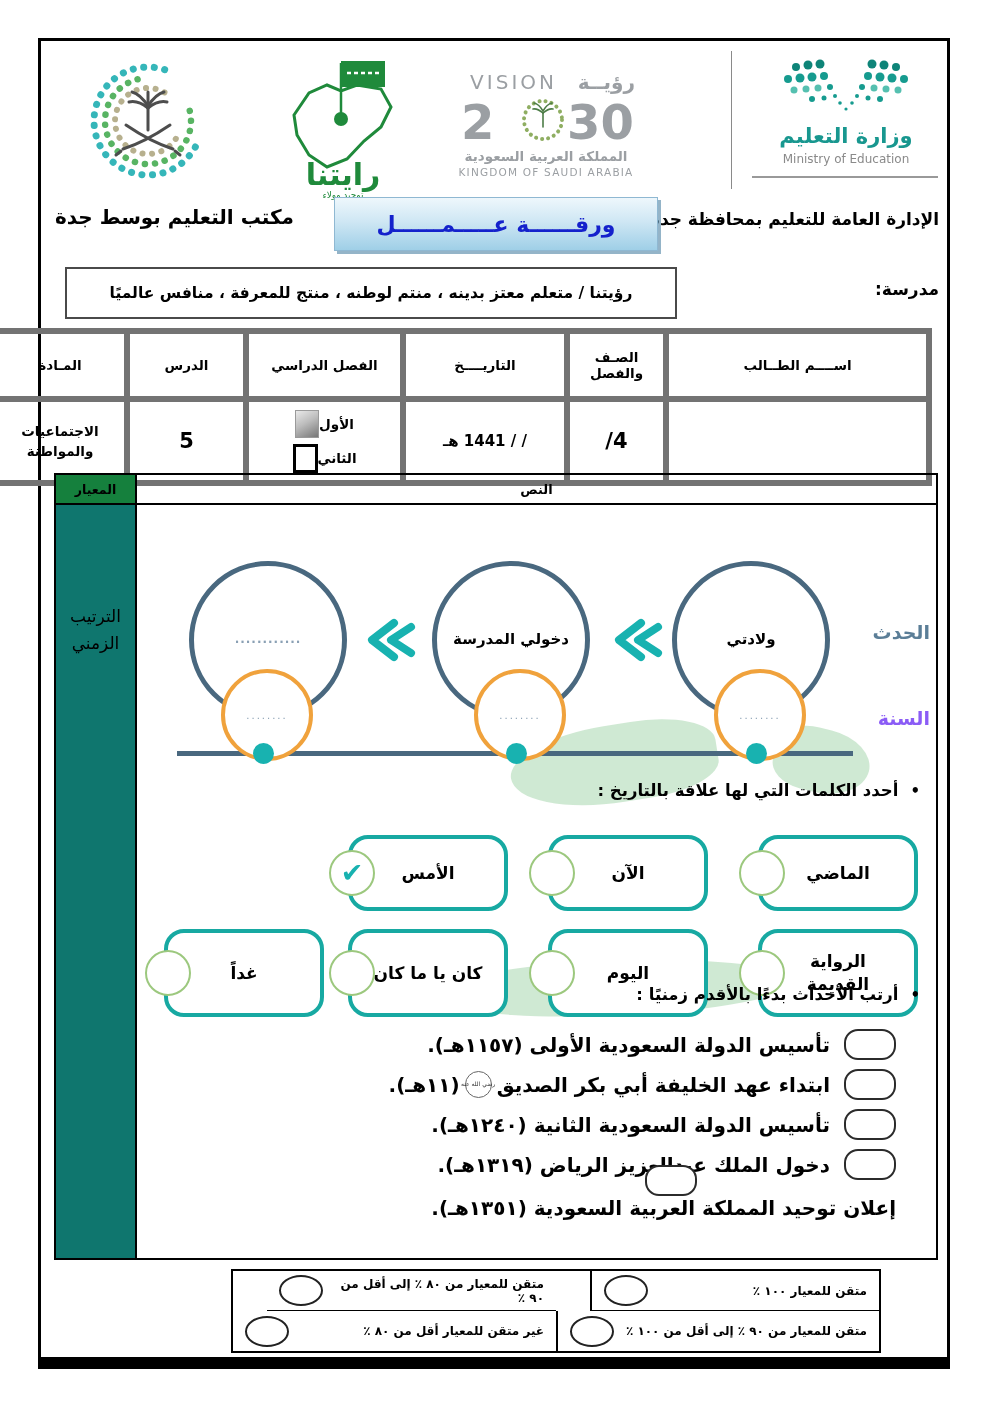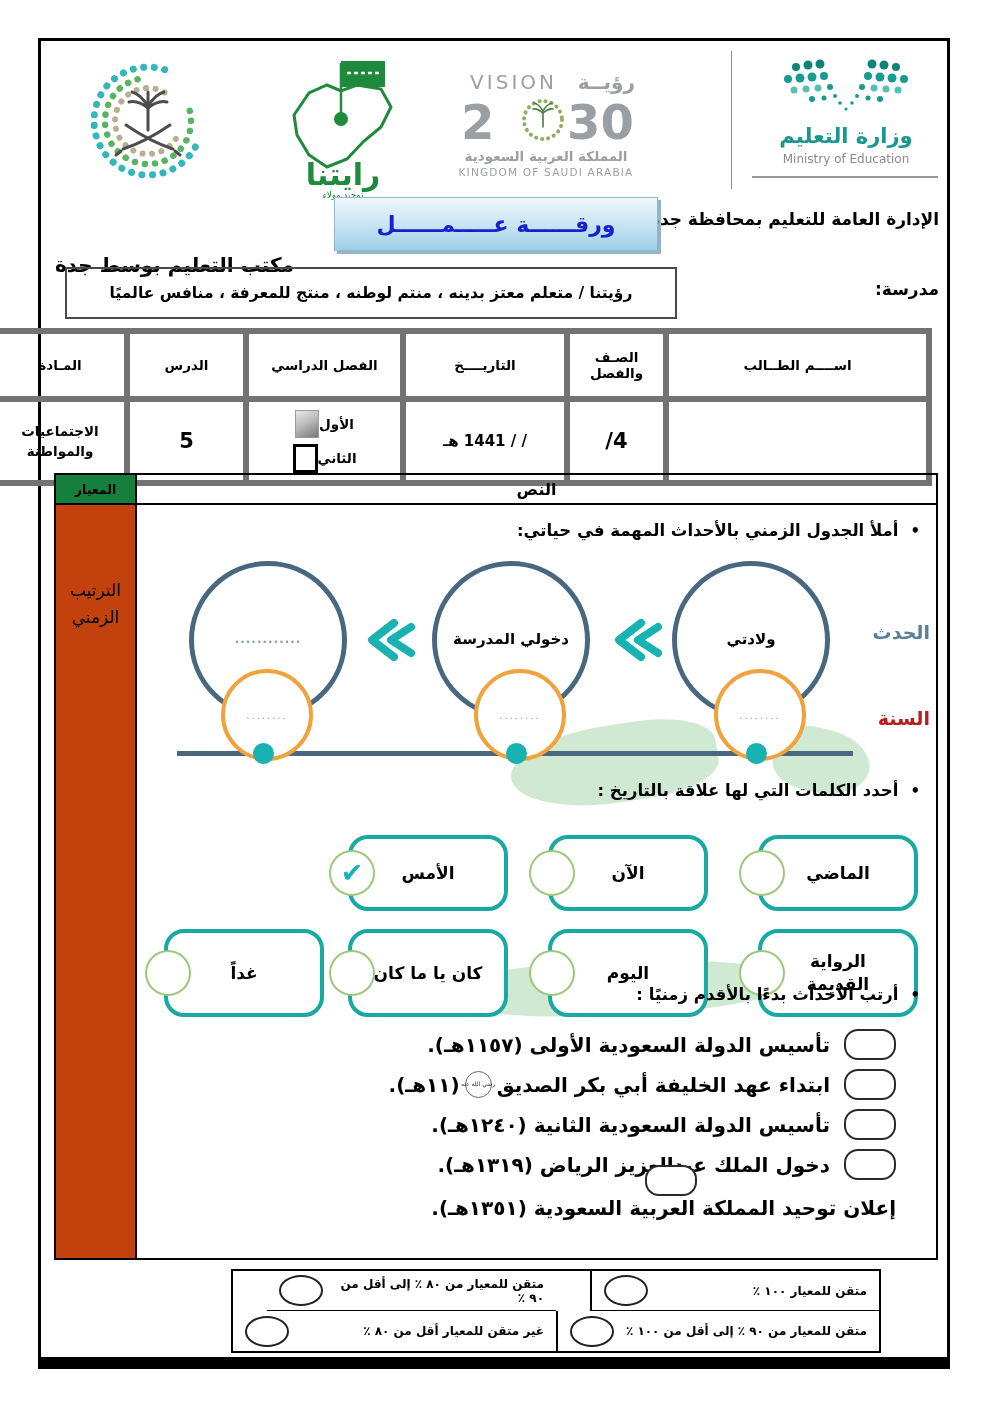--- a/index.html
+++ b/index.html
@@ -13,21 +13,21 @@
   .logo-vision{left:398px;top:12px;}
   .logo-ministry{left:690px;top:4px;border-left:1px solid #8a8a8a;padding-left:6px;}
   
   .title-row{position:absolute;top:152px;left:0;right:0;height:64px;}
   .t-right{position:absolute;right:8px;top:16px;font-size:17px;font-weight:bold;white-space:nowrap;}
   .t-box{position:absolute;right:289px;top:4px;width:322px;height:52px;
     background:linear-gradient(180deg,#eef7fc 0%,#cfe7f4 45%,#9fcfe7 100%);
     border:1px solid #8fb8d2;box-shadow:3px 3px 0 rgba(90,140,170,.65);
     display:flex;align-items:center;justify-content:center;}
   .t-box span{color:#1421cc;font-weight:bold;font-size:22px;}
-  .t-left{position:absolute;left:14px;top:12px;font-size:20px;font-weight:bold;white-space:nowrap;margin-top:48px;}
+  .t-left{position:absolute;left:14px;top:12px;font-size:20px;font-weight:bold;white-space:nowrap;}
   
   .school-row{position:absolute;top:224px;left:0;right:0;height:58px;}
   .s-label{position:absolute;right:8px;top:14px;font-size:17px;font-weight:bold;}
   .s-box{position:absolute;left:24px;top:2px;width:608px;height:48px;border:2px solid #4a4a4a;
     display:flex;align-items:center;justify-content:center;font-size:15.5px;font-weight:bold;}
   
   table.info{position:absolute;top:287px;right:15px;width:876px;border-collapse:collapse;table-layout:fixed;direction:rtl;}
   table.info{border:3px solid #000;}
   table.info th,table.info td{border:6px solid #737373;text-align:center;vertical-align:middle;padding:2px;}
   table.info th{height:58px;font-size:13.5px;font-weight:bold;}
@@ -37,22 +37,22 @@
   .date-val{font-size:15px;font-weight:bold;}
   .subject-val{font-size:13.5px;font-weight:bold;line-height:1.5;}
   .sem-line{display:flex;align-items:center;justify-content:center;height:34px;font-size:13.5px;font-weight:bold;}
   .box-grey{width:22px;height:26px;background:linear-gradient(150deg,#e9e9e9 0%,#bdbdbd 45%,#777 100%);border:1px solid #9a9a9a;}
   .box-white{width:19px;height:23px;background:#fff;border:3px solid #000;}
   
   .criteria{position:absolute;top:432px;left:13px;width:880px;height:783px;border:2px solid #000;
     display:grid;grid-template-columns:81px 1fr;grid-template-rows:30px 1fr;direction:ltr;}
   .c-mh{background:#15803d;border-right:2px solid #000;border-bottom:2px solid #000;
     display:flex;align-items:center;justify-content:center;font-size:12.5px;font-weight:bold;}
-  .c-nh{border-bottom:2px solid #000;display:flex;align-items:center;justify-content:center;font-size:16px;font-weight:bold;direction:rtl;}
-  .c-mb{background:#c2410c;border-right:2px solid #000;text-align:center;padding-top:72px;font-size:17px;line-height:1.6;direction:rtl;}
+  .c-nh{border-bottom:2px solid #000;display:flex;align-items:center;justify-content:center;font-size:13px;font-weight:bold;direction:rtl;}
+  .c-mb{background:#0f766e;border-right:2px solid #000;text-align:center;padding-top:98px;font-size:17px;line-height:1.6;direction:rtl;}
   .c-nb{position:relative;direction:rtl;}
   .bullet-title{position:absolute;right:16px;font-size:16.5px;font-weight:bold;z-index:2;}
   .bullet-title .b{margin-left:12px;font-size:15px;}
   
   .wm{position:absolute;background:rgba(160,211,168,.5);z-index:1;}
   .wmA{top:224px;right:66px;width:96px;height:64px;border-radius:45% 55% 60% 40%;transform:rotate(14deg);}
   .wmB{top:220px;right:218px;width:208px;height:78px;border-radius:55% 45% 40% 60%;transform:rotate(-9deg);}
   .wmC{top:456px;right:142px;width:348px;height:54px;border-radius:48% 52% 55% 45%;transform:rotate(-2deg);}
   
   .timeline{position:absolute;top:56px;left:6px;right:6px;height:224px;z-index:2;}
@@ -67,21 +67,21 @@
   .oc{position:absolute;top:108px;width:84px;height:84px;border:4px solid #f0a23c;border-radius:50%;background:#fff;
     display:flex;align-items:center;justify-content:center;color:#8aa0b4;font-size:10px;letter-spacing:2px;z-index:3;}
   .oc1{left:571px;}
   .oc2{left:331px;}
   .oc3{left:78px;}
   .bl{position:absolute;top:190px;left:34px;width:676px;height:5px;background:#49687f;z-index:2;}
   .tdot{position:absolute;top:182px;width:21px;height:21px;border-radius:50%;background:#18b2b0;z-index:4;}
   .tdot1{left:603px;} .tdot2{left:363px;} .tdot3{left:110px;}
   .lbl{position:absolute;right:0;font-weight:bold;font-size:19px;z-index:2;}
   .lbl-event{top:60px;color:#5b7e97;margin-left:16px;}
-  .lbl-year{top:146px;color:#b91c1c;}
+  .lbl-year{top:146px;color:#8b5cf6;}
   
   .cards{position:absolute;left:0;right:0;z-index:2;}
   .cards1{top:330px;height:76px;}
   .cards2{top:424px;height:88px;}
   .card{position:absolute;top:0;width:160px;border:4px solid #17a9a2;border-radius:20px;background:#fff;
     display:flex;align-items:center;justify-content:center;text-align:center;font-weight:bold;font-size:17px;line-height:1.35;padding:0 14px;box-sizing:border-box;}
   .cards1 .card{height:76px;}
   .cards2 .card{height:88px;}
   .cp1{right:18px;} .cp2{right:228px;} .cp3{right:428px;} .cp4{right:612px;}
   .sel{position:absolute;left:-23px;top:50%;margin-top:-23px;width:46px;height:46px;border-radius:50%;
@@ -242,23 +242,20 @@
   </tbody>
     </table>
 
   <div class="criteria">
     <div class="c-mh">المعيار</div>
     <div class="c-nh">النص</div>
     <div class="c-mb">الترتيب الزمني</div>
 
     <div class="c-nb">
 
-      <div class="bullet-title" style="top:16px">
-        <span class="b">•</span><span>أملأ الجدول الزمني بالأحداث المهمة في حياتي:</span>
-      </div>
 
       <div class="timeline">
         <div class="lbl lbl-event">الحدث</div>
         <div class="lbl lbl-year">السنة</div>
 
         <div class="bc bc1">ولادتي</div>
         <div class="bc bc2">دخولي المدرسة</div>
         <div class="bc bc3">............</div>
 
         <svg class="arw arw1" viewBox="0 0 58 46">

